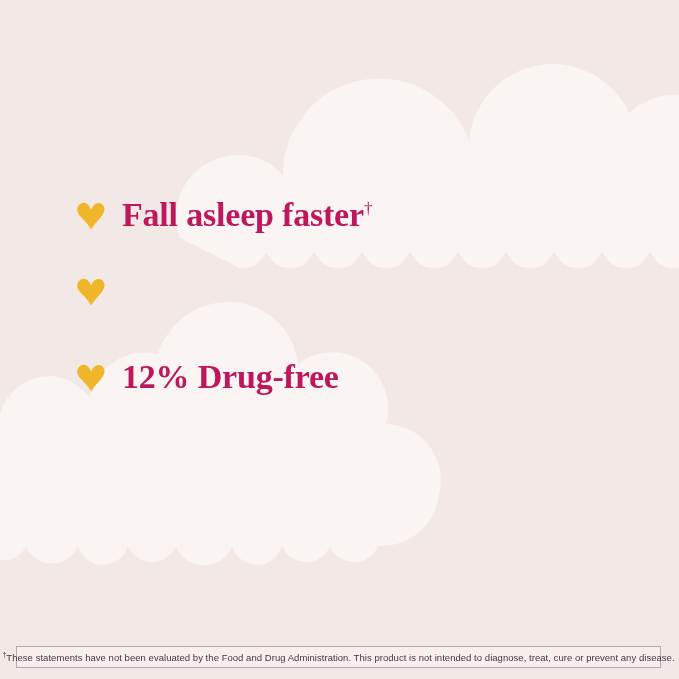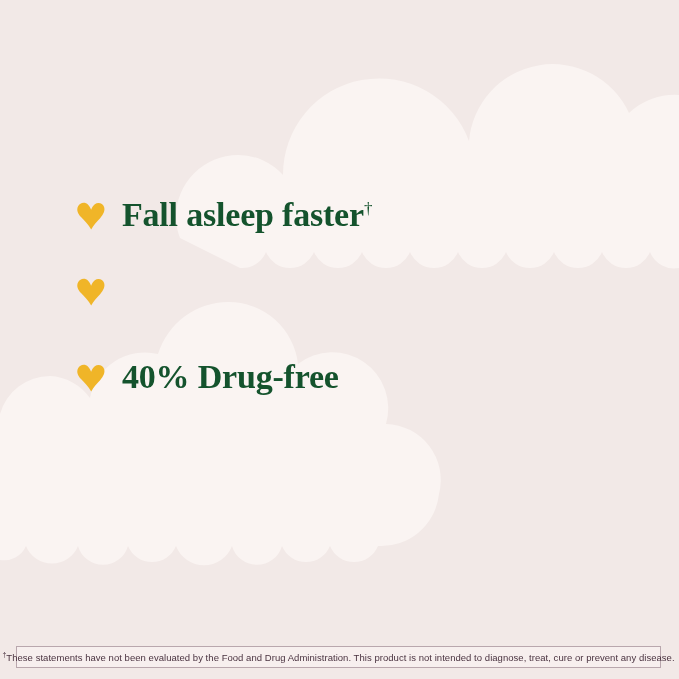--- a/index.html
+++ b/index.html
@@ -50,21 +50,21 @@
     width: 34px;
     height: 34px;
     flex: 0 0 34px;
     margin-right: 14px;
     display: block;
   }
   .benefit-text {
     font-family: "Liberation Serif", serif;
     font-size: 34px;
     font-weight: 700;
-    color: #14532d;
+    color: #be185d;
     letter-spacing: -0.2px;
     white-space: nowrap;
     line-height: 44px;
   }
   .benefit-text .sup {
     font-size: 17px;
     vertical-align: super;
     line-height: 0;
     font-weight: 500;
   }
@@ -182,21 +182,21 @@
         <path d="M17.2 31.5 C14.6 26.8 10.3 22.6 7.0 19.1
                  C3.6 15.5 2.3 11.8 4.1 8.3
                  C6.0 4.5 11.0 3.6 14.1 6.7
                  C15.6 8.2 16.5 10.0 17.1 11.8
                  C17.9 9.8 19.0 7.7 20.8 6.3
                  C24.1 3.7 28.8 5.2 30.1 9.1
                  C31.3 12.8 29.4 16.4 26.3 19.9
                  C23.0 23.6 19.3 27.3 17.2 31.5 Z" fill="#f0b528"></path>
       </svg>
       <span class="benefit-text">
-        <span>40% Drug-free</span><span class="sup"></span>
+        <span>12% Drug-free</span><span class="sup"></span>
       </span>
     </div>
 
   </div>
 
   <div class="disclaimer-box">
     <span class="disclaimer-text"><span class="dag">†</span><span>These statements have not been evaluated by the Food and Drug Administration. This product is not intended to diagnose, treat, cure or prevent any disease.</span></span>
   </div>
 
 </div>

